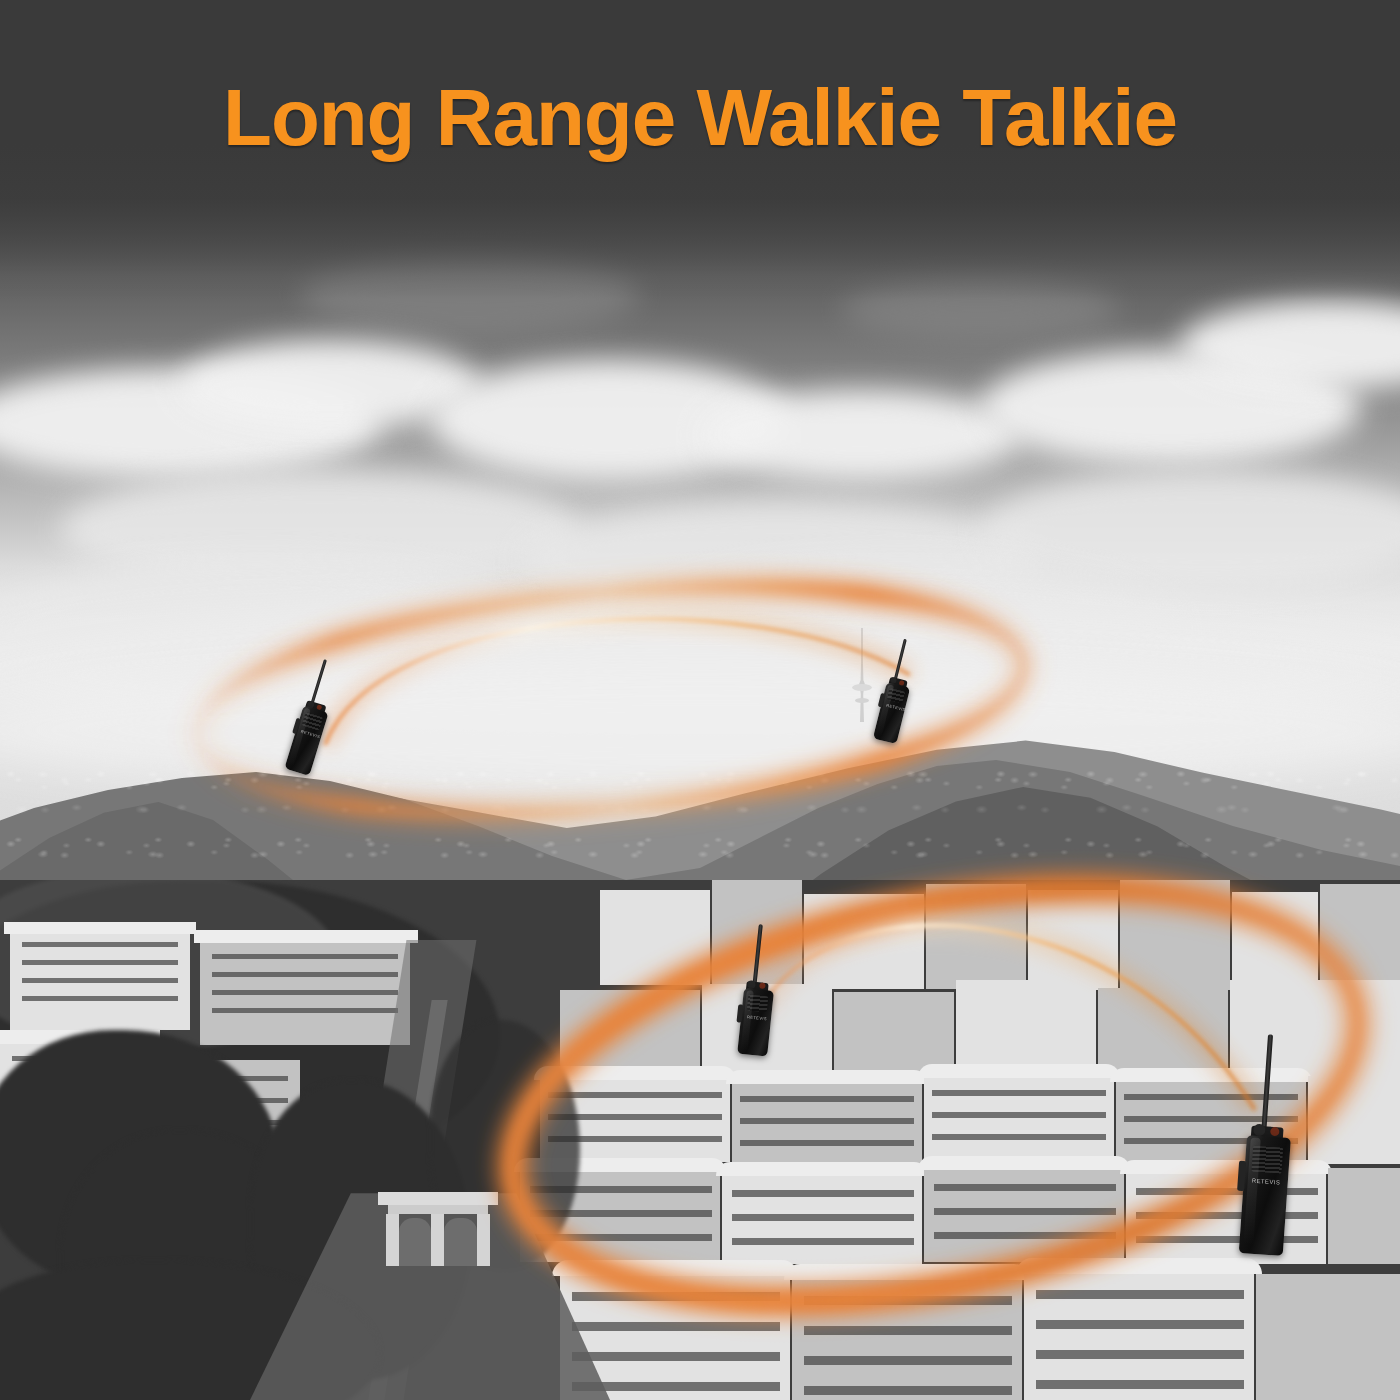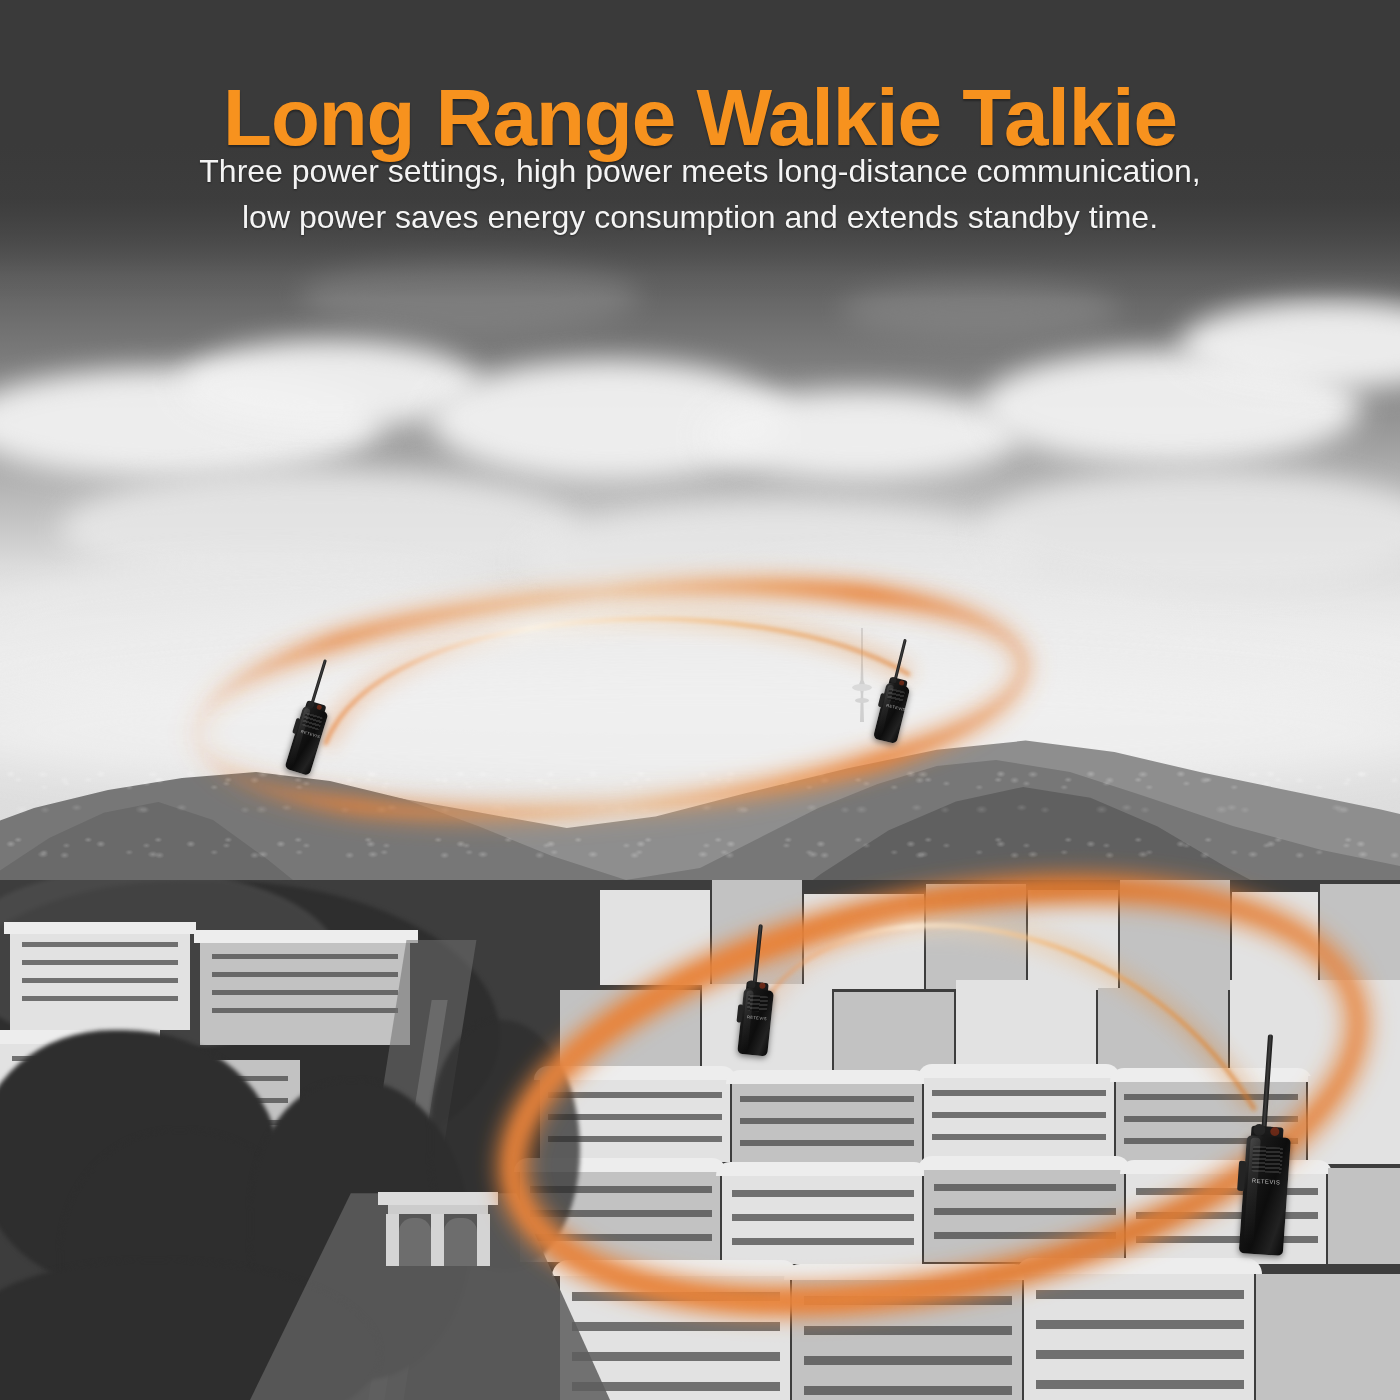--- a/index.html
+++ b/index.html
@@ -442,18 +442,14 @@
     <div class="grille" style="left:25px;top:112px;width:30px;height:26px;"></div>
     <div class="brand" style="left:26px;top:144px;font-size:6px;">RETEVIS</div>
     <div class="ptt" style="left:12px;top:128px;width:7px;height:30px;"></div>
     <div class="hl" style="left:22px;top:104px;width:10px;height:108px;opacity:.5;"></div>
   </div>
 
   <div class="header"></div>
 
   <h1 class="title">Long Range Walkie Talkie</h1>
 
-  <div class="subtitle">
-    <div>Three power settings, high power meets long-distance communication,</div>
-    <div>low power saves energy consumption and extends standby time.</div>
-  </div>
 
 </div>
 
 </body></html>

